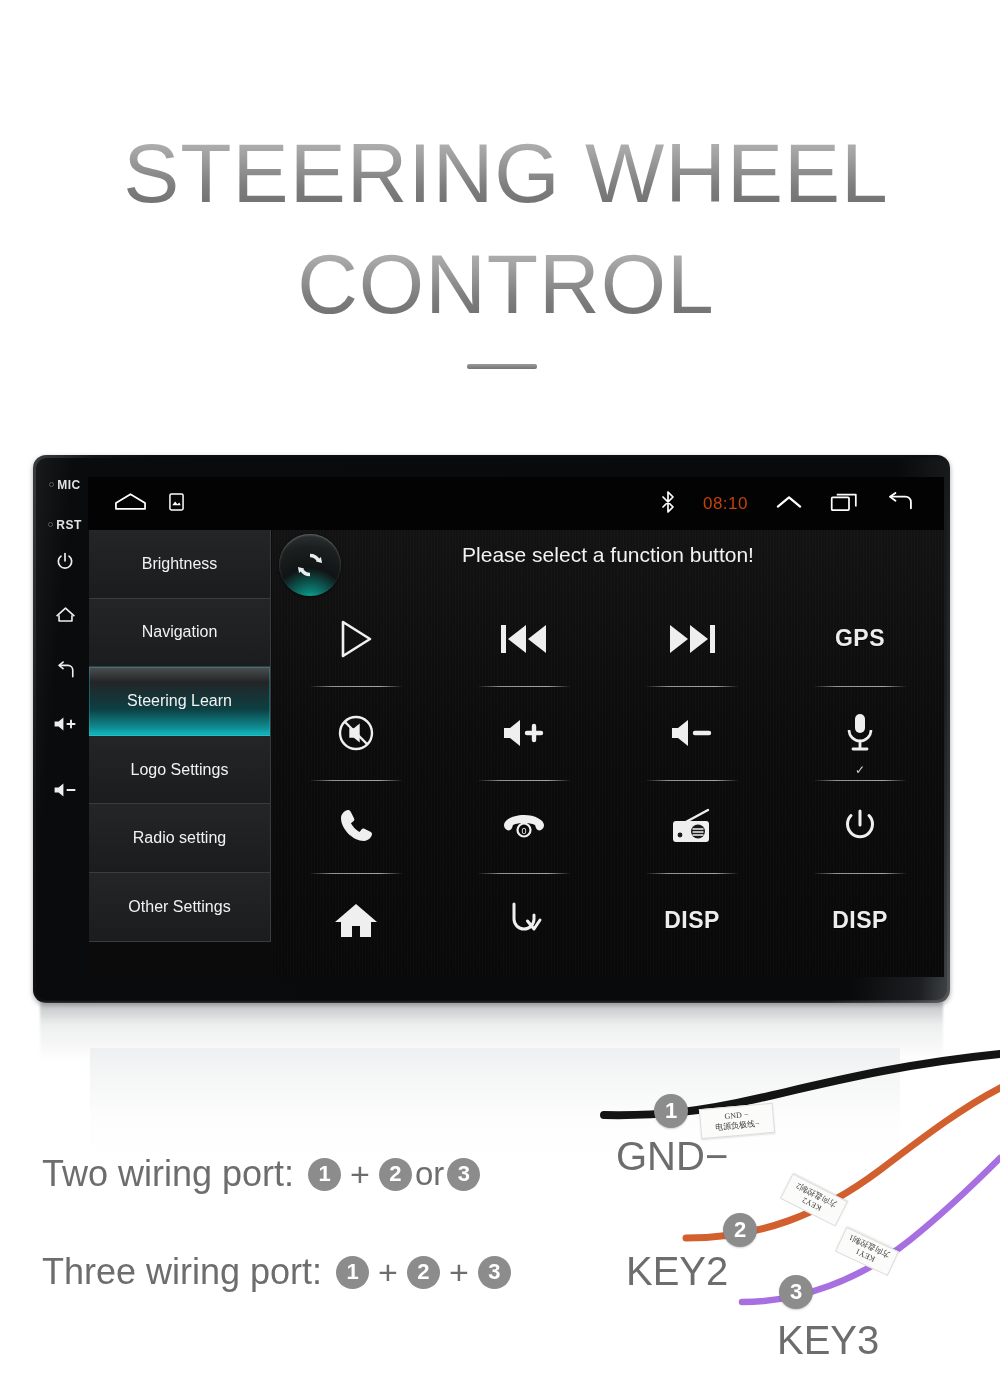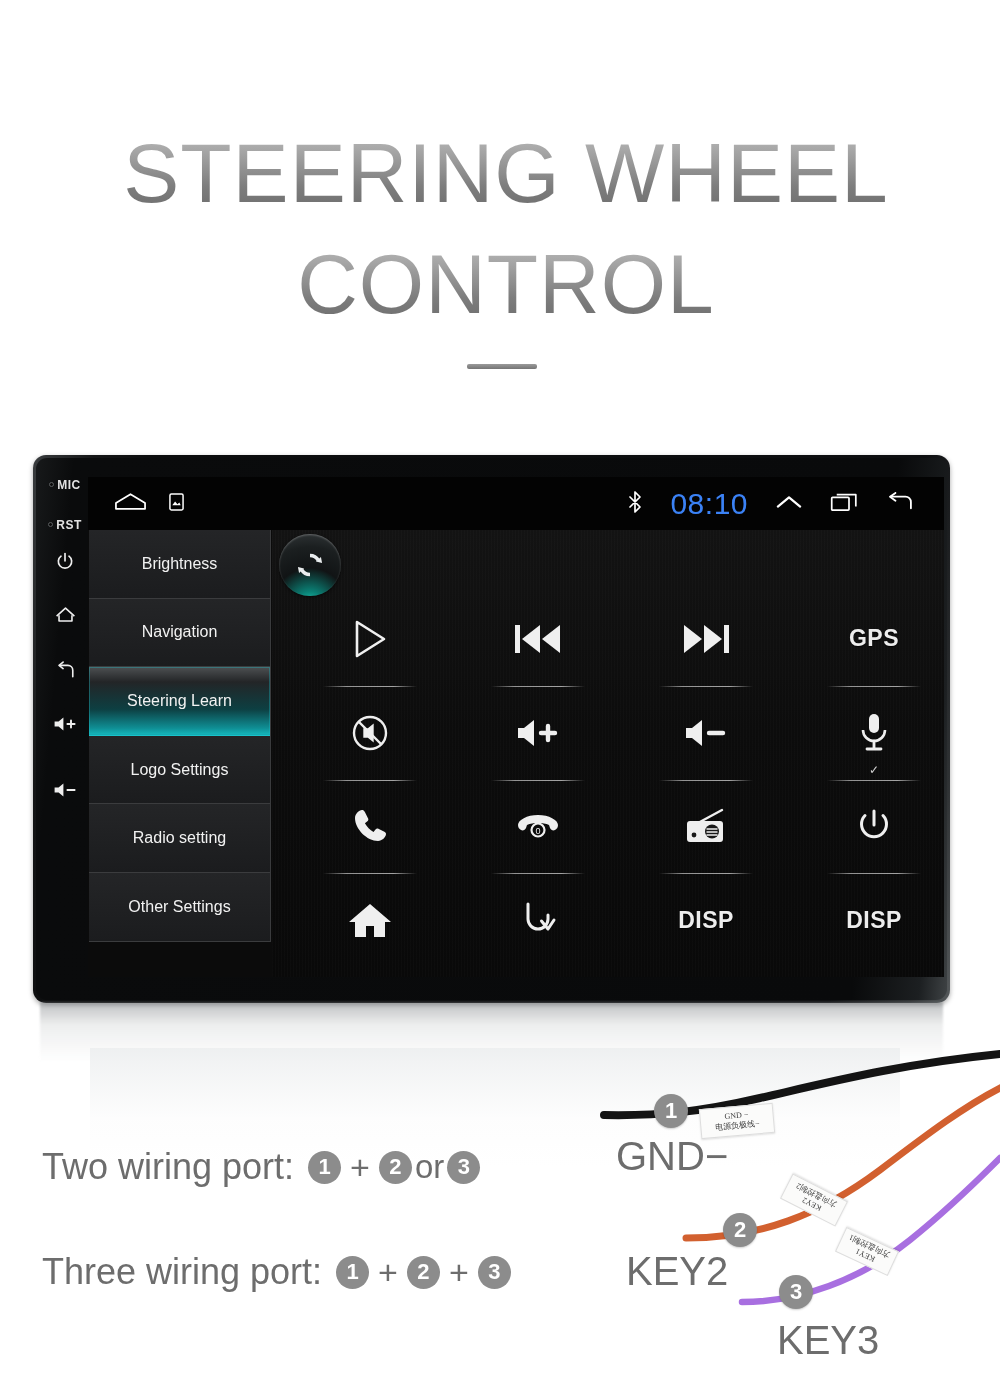--- a/index.html
+++ b/index.html
@@ -105,21 +105,21 @@
   #statusbar {
     position: absolute;
     left: 0; top: 0;
     width: 856px; height: 53px;
     background: #030303;
     display: flex;
     align-items: center;
   }
   #sb-left { display: flex; align-items: center; gap: 22px; margin-left: 26px; }
   #sb-right { display: flex; align-items: center; gap: 28px; margin-left: auto; margin-right: 30px; }
-  #sb-clock { font-size: 30px; color: #3b82f6; letter-spacing: .5px; }
+  #sb-clock { font-size: 17px; color: #c2410c; letter-spacing: .5px; }
 
   
   #content {
     position: absolute;
     left: 0; top: 53px;
     width: 856px; height: 447px;
     background: #0b0b0b;
   }
 
   
@@ -170,21 +170,21 @@
     width: 62px; height: 62px;
     border-radius: 50%;
     background: radial-gradient(circle at 50% 115%, #26ffe0 -10%, #0a7f74 18%, #111415 48%, #1b1f20 75%, #34393b 100%);
     box-shadow: inset 0 1px 2px rgba(255,255,255,.28), 0 1px 3px rgba(0,0,0,.6);
     display: flex; align-items: center; justify-content: center;
   }
 
   
   #grid {
     position: absolute;
-    left: 14px; top: 62px;
+    left: 0; top: 62px;
     width: 672px; height: 375px;
     display: grid;
     grid-template-columns: repeat(4, 1fr);
     grid-template-rows: repeat(4, 1fr);
     text-align: center;
   }
   .cell {
     position: relative;
     display: flex;
     align-items: center;
@@ -245,21 +245,21 @@
     justify-content: center;
     width: 33px; height: 33px;
     border-radius: 50%;
     background: #8c8c8c;
     color: #fff;
     font-size: 22px;
     font-weight: bold;
     line-height: 1;
   }
   .plus { color: #6d6d6d; font-size: 34px; margin: 0 9px; }
-  .orword { color: #6d6d6d; font-size: 33px; margin: 8px 3px; }
+  .orword { color: #6d6d6d; font-size: 33px; margin: 15px 3px; }
   .wiring-label { margin-right: 14px; }
 
   
   #wires {
     position: absolute;
     left: 0; top: 1040px;
     width: 1000px; height: 356px;
   }
   .wire-name {
     position: absolute;
@@ -451,20 +451,21 @@
 
           <div id="reset-btn">
             <svg width="34" height="34" viewBox="0 0 36 36" fill="#e9edee">
               <path d="M18 6 a12 12 0 0 1 10.4 6 l-3.2 1.9 A8.3 8.3 0 0 0 18 9.8 z"></path>
               <path d="M29.6 9.4 l1.2 6.6 l-6.5 -1.6 z"></path>
               <path d="M18 30 a12 12 0 0 1 -10.4 -6 l3.2 -1.9 A8.3 8.3 0 0 0 18 26.2 z"></path>
               <path d="M6.4 26.6 l-1.2 -6.6 l6.5 1.6 z"></path>
             </svg>
           </div>
 
+          <div id="panel-title">Please select a function button!</div>
 
           <div id="grid">
 
             <div class="cell">
               <svg width="34" height="38" viewBox="0 0 34 38">
                 <path d="M4 2 L31 19 L4 36 Z" fill="none" stroke="#f0f0f0" stroke-width="2.6" stroke-linejoin="round"></path>
               </svg>
             </div>
             <div class="cell">
               <svg width="48" height="34" viewBox="0 0 48 34" fill="#efefef">

